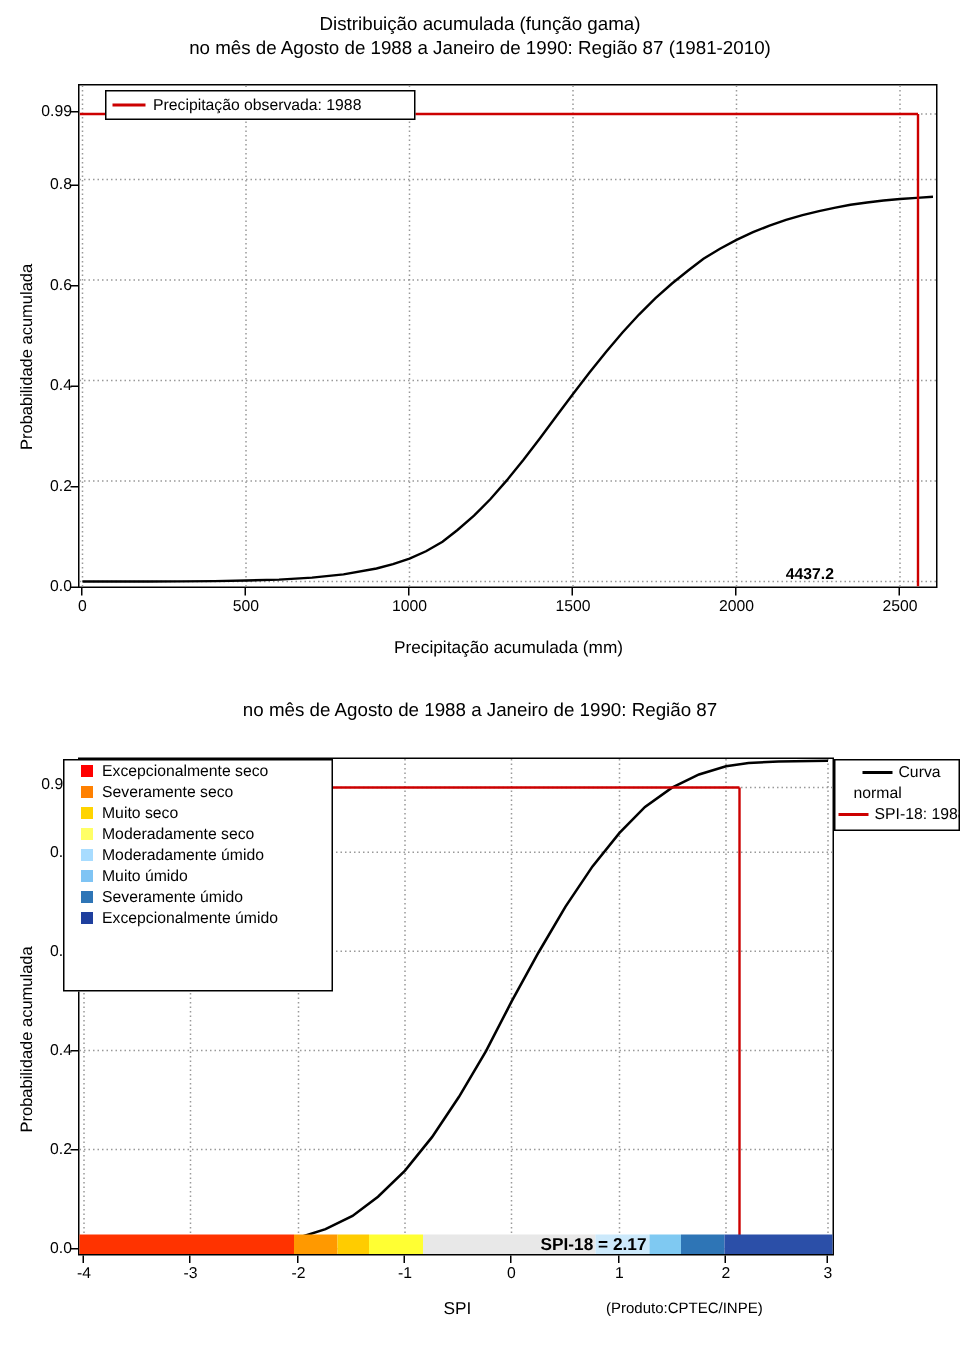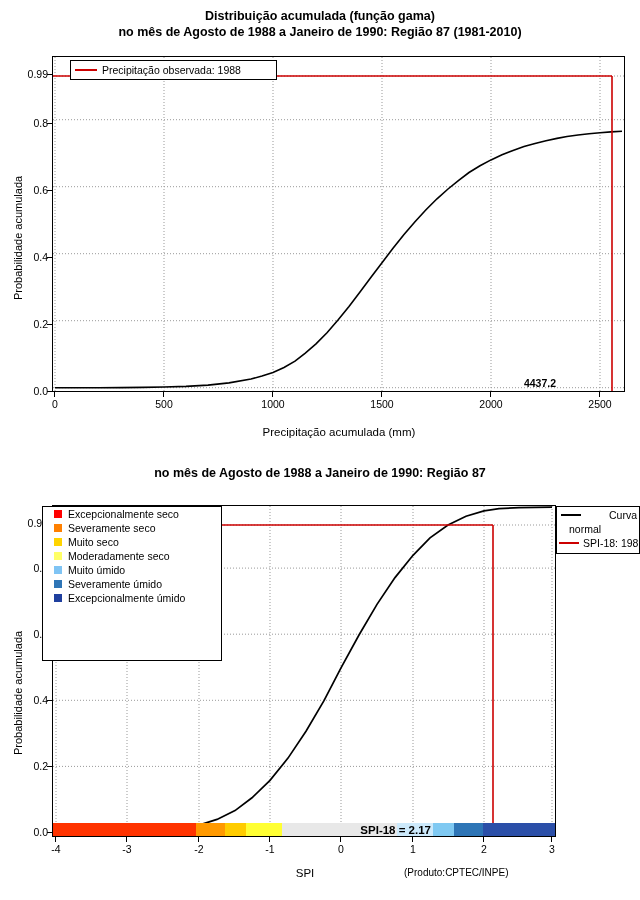--- a/index.html
+++ b/index.html
@@ -19,21 +19,21 @@
     position: absolute;
     left: 0;
     width: 640px;
   }
   #panel-top { top: 0; height: 455px; }
   #panel-bottom { top: 455px; height: 445px; }
 
   .title {
     text-align: center;
     font-size: 12.5px;
-    font-weight: bold;
+    font-weight: normal;
     line-height: 16px;
   }
   #panel-top .title { padding-top: 8px; }
   #panel-bottom .title { padding-top: 10px; }
   
   .frame {
     position: absolute;
     border: 1px solid #000000;
     box-sizing: border-box;
     background: #ffffff;
@@ -307,35 +307,39 @@
     </div>
     <div class="legend-row">
       <span class="legend-key-sq" style="background:#ffd400;"></span>
       <span class="legend-label">Muito seco</span>
     </div>
     <div class="legend-row">
       <span class="legend-key-sq" style="background:#ffff66;"></span>
       <span class="legend-label">Moderadamente seco</span>
     </div>
     <div class="legend-row">
+      <span class="legend-key-sq" style="background:#a8dcff;"></span>
+      <span class="legend-label">Moderadamente úmido</span>
+    </div>
+    <div class="legend-row">
       <span class="legend-key-sq" style="background:#7fc4f4;"></span>
       <span class="legend-label">Muito úmido</span>
     </div>
     <div class="legend-row">
       <span class="legend-key-sq" style="background:#2e75b6;"></span>
       <span class="legend-label">Severamente úmido</span>
     </div>
     <div class="legend-row">
       <span class="legend-key-sq" style="background:#1f3f9e;"></span>
       <span class="legend-label">Excepcionalmente úmido</span>
     </div>
   </div>
 
   <div class="legend" style="left:556px; top:51px; width:84px; height:48px;">
-    <div class="legend-row" style="height:15px; padding-left:4px;gap:24px;">
+    <div class="legend-row" style="height:15px; padding-left:18px;">
       <span class="legend-key-line black" style="flex:0 0 20px; width:20px; margin-right:4px;"></span>
       <span class="legend-label">Curva</span>
     </div>
     <div class="legend-row" style="height:13px; padding-left:12px;">
       <span class="legend-label">normal</span>
     </div>
     <div class="legend-row" style="height:16px; padding-left:2px;">
       <span class="legend-key-line" style="flex:0 0 20px; width:20px; margin-right:4px;"></span>
       <span class="legend-label">SPI-18: 1988</span>
     </div>

